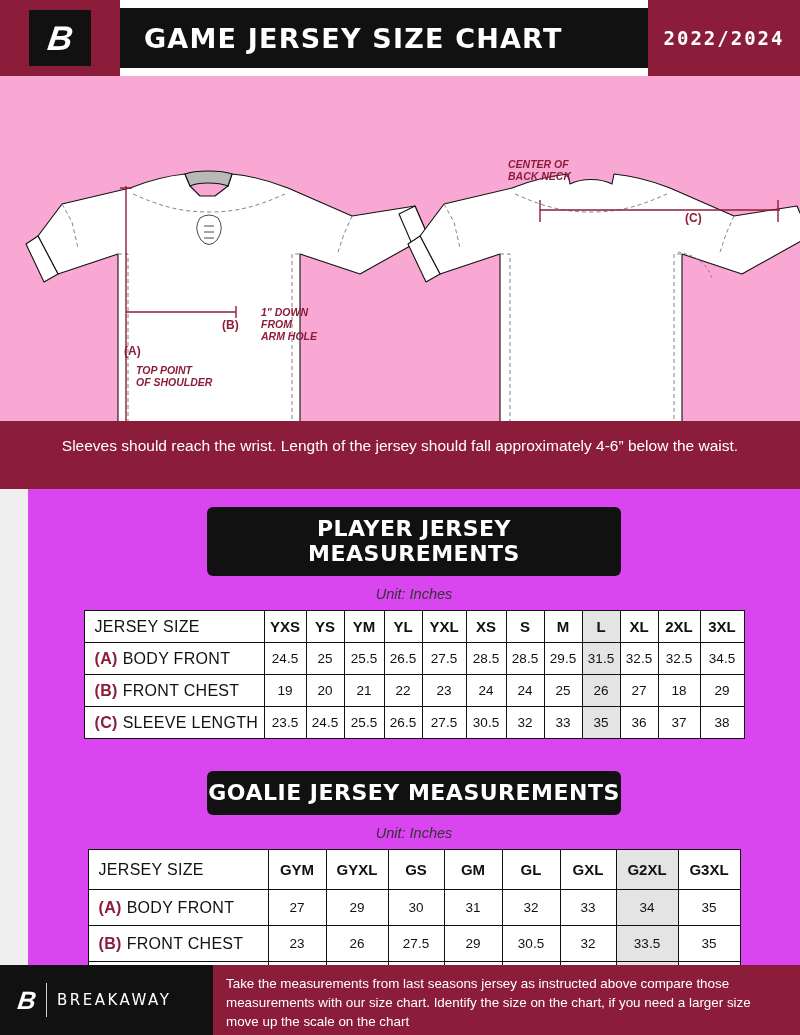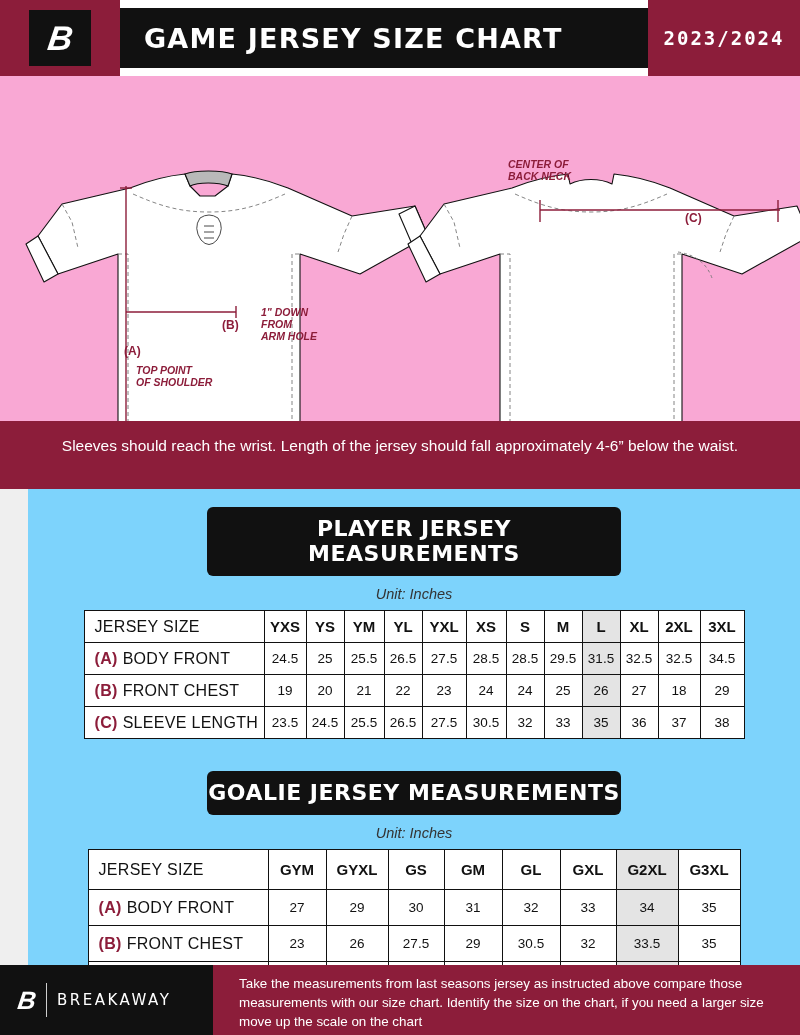--- a/index.html
+++ b/index.html
@@ -91,21 +91,21 @@
     text-align: center;
     padding: 14px 60px 28px;
     font-size: 15.5px;
     line-height: 1.45;
     height: 68px;
   }
 
   
   .section {
     position: relative;
-    background: #7dd3fc;
+    background: #d946ef;
     padding-top: 18px;
     margin-left: 28px;
   }
   .section-title {
     width: 414px;
     margin: 0 auto;
     background: #111111;
     color: #ffffff;
     text-align: center;
     font-size: 22px;
@@ -198,40 +198,40 @@
     font-size: 15px;
     letter-spacing: 2.5px;
     font-family: "DejaVu Sans", sans-serif;
   }
   .footer-text {
     flex: 1;
     background: #8c1d3a;
     color: #ffffff;
     font-size: 13.4px;
     line-height: 1.42;
-    padding: 9px 16px 0 26px;
+    padding: 9px 16px 0 13px;
   }
 </style>
 </head>
 <body>
 
 <div class="page">
 
   <div class="watermark">B</div>
 
   <div class="header">
     <div class="header-left">
       <div class="logo-mark">
         <span class="logo-b">B</span>
       </div>
     </div>
     <div class="header-title-wrap">
       <div class="header-title">GAME JERSEY SIZE CHART</div>
     </div>
-    <div class="header-season">2023/2024</div>
+    <div class="header-season">2022/2024</div>
   </div>
 
   <div class="diagram">
     <svg width="800" height="345" viewBox="0 0 800 345">
       <g fill="#ffffff" stroke="#111111" stroke-width="1.1" stroke-linejoin="round">
 
         <path d="M130 112 C150 104 165 100 185 98 L190 110 L200 120 L215 120 L228 110 L232 98
                  C252 100 268 104 288 112
                  L352 140 L415 130 L428 160 L360 198 L300 178
                  L300 360 L118 360 L118 178 L58 198 L38 160 L62 128 Z"></path>

